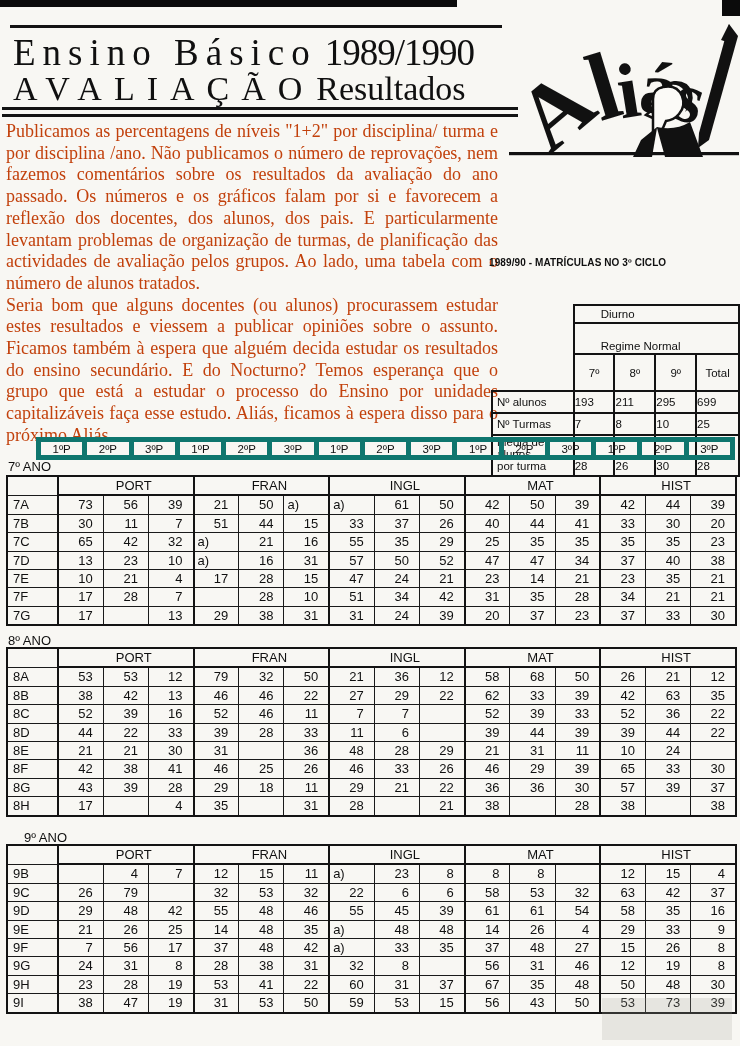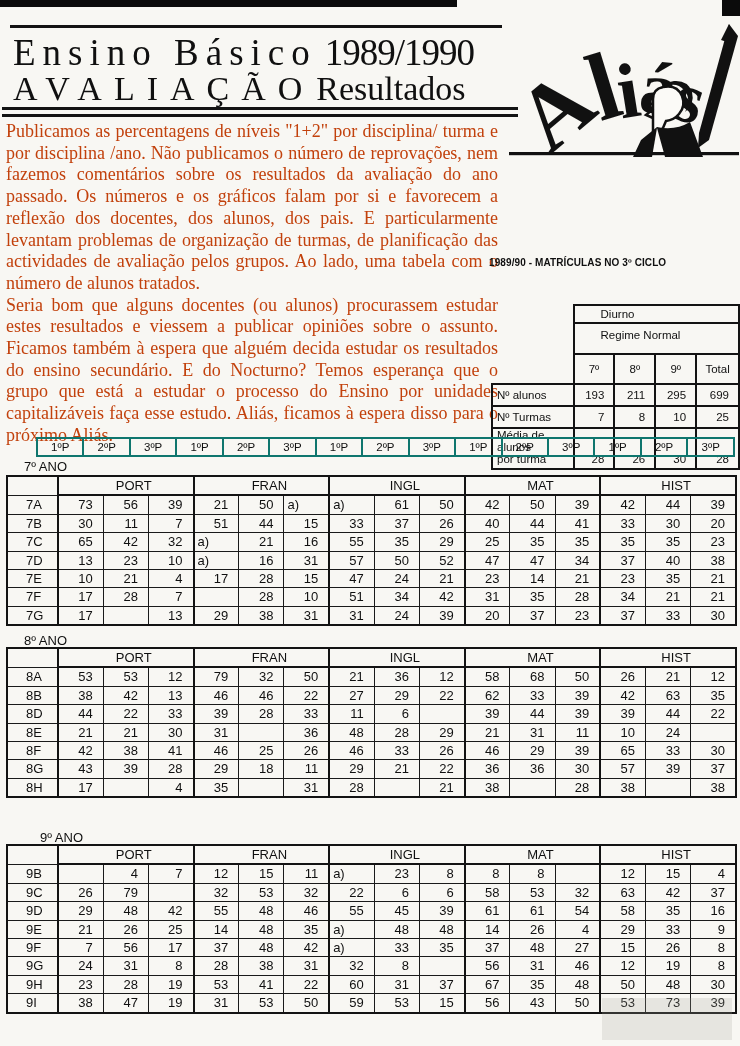--- a/index.html
+++ b/index.html
@@ -33,39 +33,39 @@
 
   
   .logo { left:505px; top:0; width:235px; height:166px; }
 
   
   .mat-title { left:489px; top:257px; font-size:10px; font-weight:bold; letter-spacing:.1px; white-space:nowrap; }
   .mat-table { left:491px; top:272px; border-collapse:collapse; table-layout:fixed;margin-top:32px; }
   .mat-table td { border:2px solid #131313; font-size:11.5px; padding:0; overflow:hidden; }
   .mat-table td.nb { border:none; }
   .mat-table td.hd { text-align:left; padding-left:26px; height:18px; }
-  .mat-table td.rn { height:31px; vertical-align:top; padding-top:5px; }
-  .mat-table td.ch { text-align:center; height:30px; }
+  .mat-table td.rn { height:31px; vertical-align:top; padding-top:16px; }
+  .mat-table td.ch { text-align:center; height:37px; }
   .mat-table td.rl { text-align:left; padding-left:4px; height:22px; line-height:12px; }
-  .mat-table td.v  { text-align:right; padding-right:9px; }
+  .mat-table td.v  { }
   .mat-table td.tall { height:31px; vertical-align:bottom; padding-bottom:3px; }
 
   
   .strip { left:36px; top:437px; border-collapse:collapse; table-layout:fixed; width:699px; }
-  .strip td { border:2px solid #0f766e; height:18px; text-align:center; font-size:11.5px; padding:0;margin-left:36px; }
+  .strip td { border:5px solid #0f766e; height:18px; text-align:center; font-size:11.5px; padding:0;margin-left:36px; }
 
   
-  .year-label { left:24px; font-size:13px; white-space:nowrap; }
+  .year-label { left:8px; font-size:13px; white-space:nowrap; }
   .yl0 { top:459px; } .yl1 { top:633px; } .yl2 { top:830px;margin-left:16px; }
   .year-table { left:6px; border-collapse:collapse; table-layout:fixed; width:731px; border:2.5px solid #131313; }
   .yt0 { top:475px; } .yt1 { top:647px; } .yt2 { top:844px; }
   .year-table td { border:1.4px solid #1a1a1a; height:17.4px; line-height:17.4px;
                    font-size:13px; padding:0; overflow:hidden; white-space:nowrap; }
   .year-table td.subj { text-align:center; border-left:2.5px solid #131313; border-bottom:2px solid #131313;padding-left:16px; }
-  .year-table td.rowlabel { text-align:left; padding-left:18px; border-right:2.5px solid #131313; }
+  .year-table td.rowlabel { text-align:left; padding-left:5px; border-right:2.5px solid #131313; }
   .year-table td.gb { border-left:2.5px solid #131313; }
   .year-table td.num { text-align:right; padding-right:10px; }
   .year-table td.fn { text-align:left; padding-left:3px; }
 
   .smudge { right:8px; bottom:6px; width:130px; height:42px; background:rgba(170,168,160,.22); }
 </style>
 </head>
 <body>
 
 <div class="abs topbar"></div>
@@ -395,20 +395,38 @@
         <td class="num">29</td>
         <td class="num">22</td>
         <td class="gb num">62</td>
         <td class="num">33</td>
         <td class="num">39</td>
         <td class="gb num">42</td>
         <td class="num">63</td>
         <td class="num">35</td>
       </tr>
       <tr>
+        <td class="rowlabel">8C</td>
+        <td class="gb num">52</td>
+        <td class="num">39</td>
+        <td class="num">16</td>
+        <td class="gb num">52</td>
+        <td class="num">46</td>
+        <td class="num">11</td>
+        <td class="gb num">7</td>
+        <td class="num">7</td>
+        <td class="num"></td>
+        <td class="gb num">52</td>
+        <td class="num">39</td>
+        <td class="num">33</td>
+        <td class="gb num">52</td>
+        <td class="num">36</td>
+        <td class="num">22</td>
+      </tr>
+      <tr>
         <td class="rowlabel">8D</td>
         <td class="gb num">44</td>
         <td class="num">22</td>
         <td class="num">33</td>
         <td class="gb num">39</td>
         <td class="num">28</td>
         <td class="num">33</td>
         <td class="gb num">11</td>
         <td class="num">6</td>
         <td class="num"></td>

